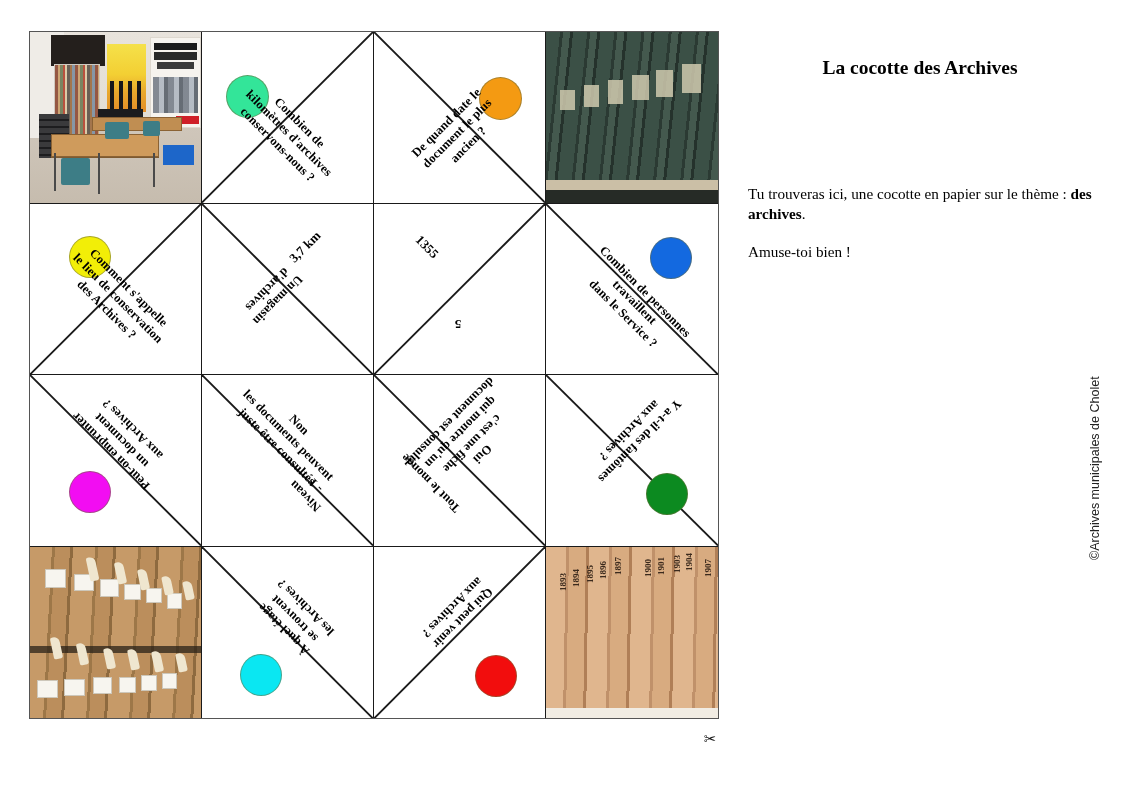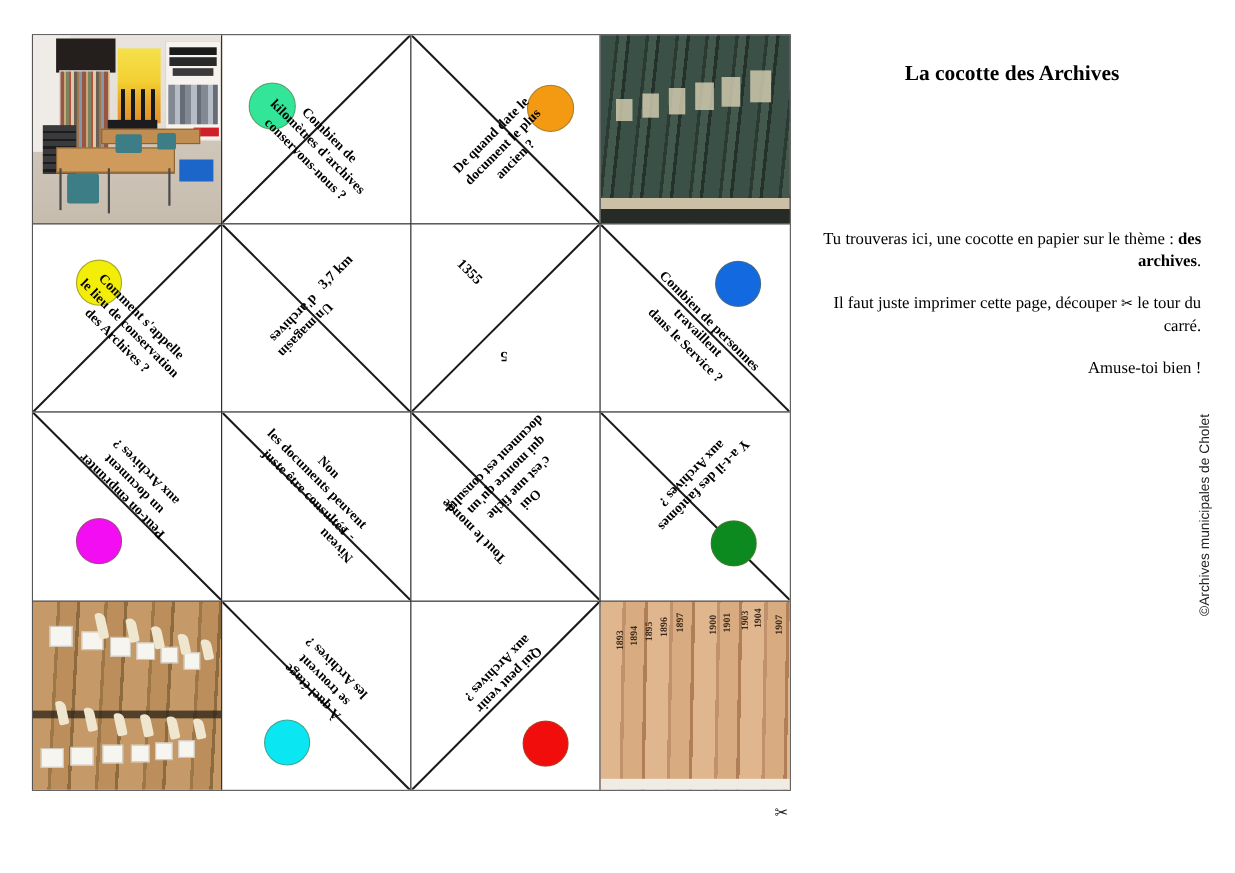--- a/index.html
+++ b/index.html
@@ -165,24 +165,24 @@
     top: 57px;
     left: 0;
     width: 100%;
     text-align: center;
     font-size: 19.5px;
     font-weight: bold;
     font-family: "Liberation Serif", serif;
   }
   #instructions {
     position: absolute;
-    top: 208px;
+    top: 184px;
     left: 8px;
     width: 344px;
-    text-align: right;
+    text-align: left;
     font-size: 15.2px;
     line-height: 1.33;
     font-family: "Liberation Serif", serif;
   }
   #instructions p { margin: 0 0 18px 0; }
   #instructions p:last-child { margin-bottom: 0; }
   .scissors-inline { font-size: 13px; }
   .smiley-inline { font-size: 13px; }
 
   #copyright {
@@ -433,21 +433,20 @@
 
 <div id="cut-mark">✂</div>
 
 <div id="right">
 
   <div id="page-title">La cocotte des Archives</div>
 
   <div id="instructions">
     <p><span>Tu trouveras ici, une cocotte en papier sur le thème : </span><b>des archives</b><span>.</span></p>
 
-    <p><span>Il faut juste imprimer cette page, découper </span><span class="scissors-inline">✂</span><span> le tour du carré.</span></p>
 
 
 
     <p>Amuse-toi bien !</p>
   </div>
 </div>
 
 <div id="copyright">©Archives municipales de Cholet</div>
 
 </body></html>

